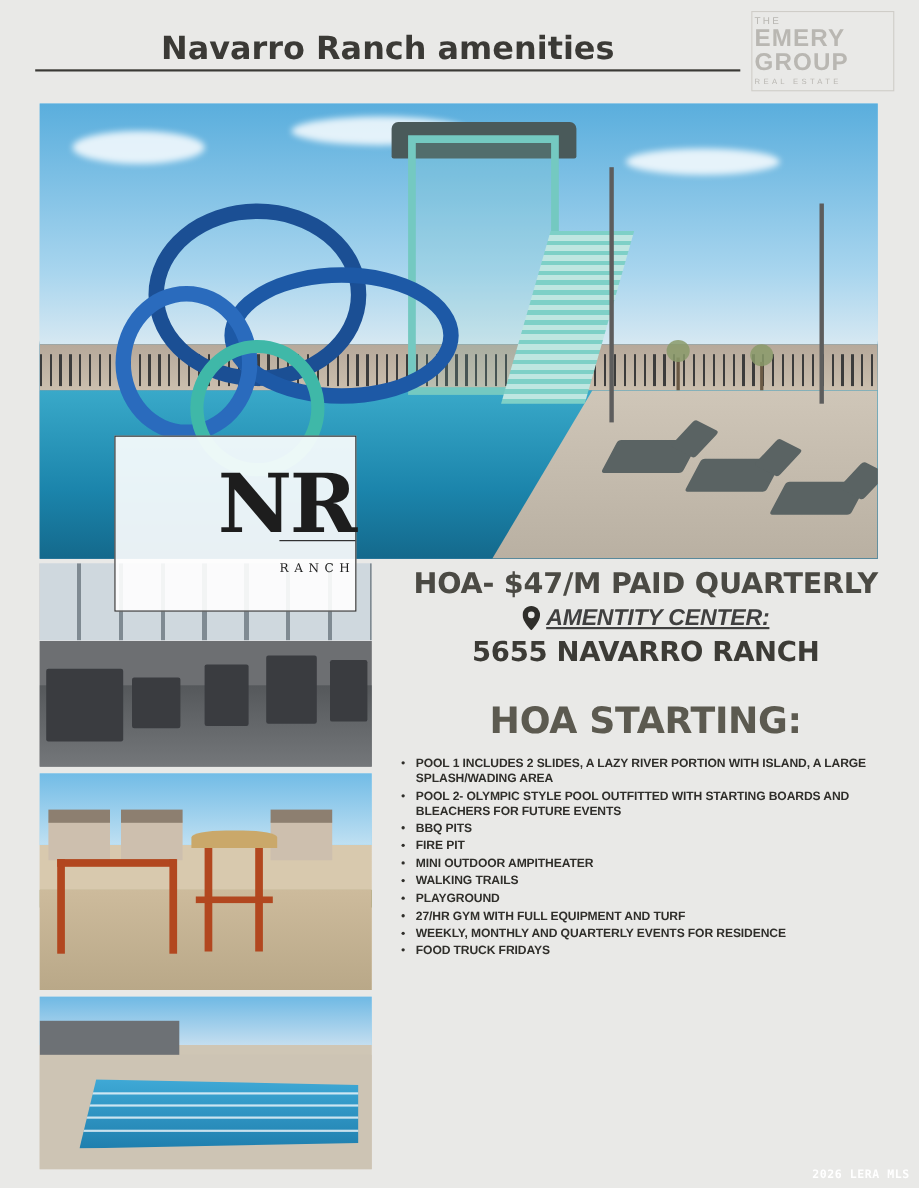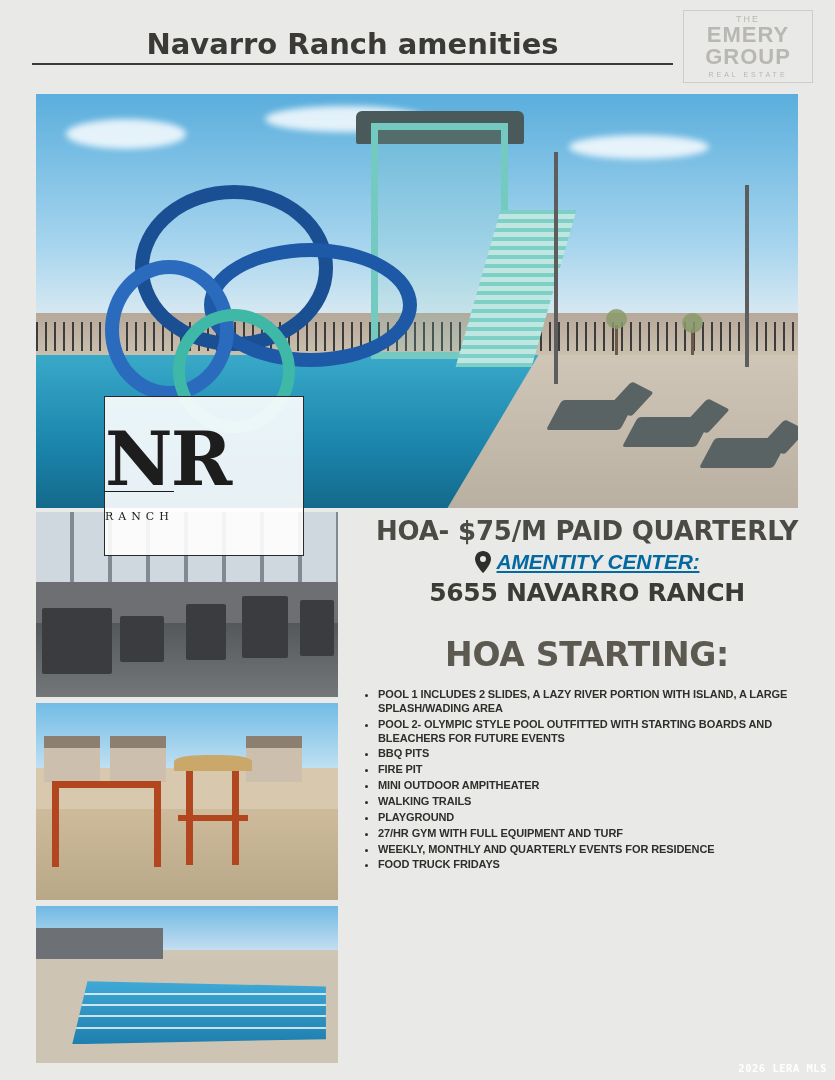--- a/index.html
+++ b/index.html
@@ -47,21 +47,20 @@
     display:inline-block;
     margin:0 10px;
     padding-bottom:2px;
     white-space:nowrap;
     font-family:"DejaVu Sans", sans-serif;
   }
   .title-wrap { flex:1; display:flex; justify-content:center; }
 
   .emery-logo {
     width:130px; flex:0 0 130px;
-    text-align:center;
     color:#b9b7b2;
     line-height:1;
   }
   .emery-the { font-size:9px; letter-spacing:2px; }
   .emery-main { font-size:22px; font-weight:bold; letter-spacing:1px; }
   .emery-sub { font-size:7px; letter-spacing:3px; margin-top:3px; }
   .emery-box { border:1px solid #cfcdc8; padding:4px 2px; }
 
   
   .hero {
@@ -110,25 +109,25 @@
   }
   .fence { position:absolute; left:0; right:0; top:55%; height:7%;
     background:repeating-linear-gradient(90deg,#3c3c3c 0 2px, transparent 2px 9px); }
   .tree { position:absolute; bottom:36%; width:3px; background:#6b5a45; }
   .tree:after{ content:""; position:absolute; left:-9px; top:-16px; width:21px; height:20px;
     background:#8a9a6a; border-radius:50%; opacity:.85;}
 
   
   .watermark {
     position:absolute; left:104px; top:396px;
-    width:200px; height:160px;
+    width:220px; height:160px;
     background:rgba(255,255,255,.90);
     border:1.5px solid #2a2a2a;
     display:flex; flex-direction:column;
-    align-items:flex-start; justify-content:center;
+    align-items:flex-end; justify-content:center;
     z-index:5;
   }
   .wm-nr {
     font-size:74px; font-weight:bold; color:#1d1d1d;
     letter-spacing:-2px; line-height:0.82;
     font-family:"DejaVu Serif", serif;
   }
   .wm-name { font-size:24px; letter-spacing:2px; color:#1d1d1d; margin-top:4px;
     font-family:"DejaVu Serif", serif; }
   .wm-ranch { font-size:11px; letter-spacing:5px; color:#1d1d1d; border-top:1px solid #1d1d1d;
@@ -175,21 +174,21 @@
     text-align:center; letter-spacing:-.2px;
     font-family:"DejaVu Sans", sans-serif;
   }
   .amenity-row {
     display:flex; align-items:center; justify-content:center;
     gap:6px; margin-top:4px;
   }
   .pin { width:16px; height:22px; position:relative; flex:0 0 16px;}
   .pin svg{display:block;}
   .amenity-label {
-    font-size:21px; font-weight:bold; font-style:italic; color:#0369a1;
+    font-size:21px; font-weight:bold; font-style:italic; color:#404040;
     text-decoration:underline; letter-spacing:-.2px;
   }
   .address {
     text-align:center; font-size:25px; font-weight:bold;
     color:#3c3b36; margin-top:4px; letter-spacing:-.3px;
     font-family:"DejaVu Sans", sans-serif;
   }
   .hoa-includes {
     text-align:center; font-size:33px; font-weight:bold;
     color:#5c5a50; margin-top:28px; letter-spacing:-.3px;
@@ -297,21 +296,21 @@
   <div class="lp-water">
     <div class="lp-lane" style="left:0;right:0;top:18%;"></div>
     <div class="lp-lane" style="left:0;right:0;top:36%;"></div>
     <div class="lp-lane" style="left:0;right:0;top:54%;"></div>
     <div class="lp-lane" style="left:0;right:0;top:72%;"></div>
   </div>
 </div>
 
 <div class="right">
 
-  <div class="hoa-line">HOA- $75/M PAID QUARTERLY</div>
+  <div class="hoa-line">HOA- $47/M PAID QUARTERLY</div>
 
   <div class="amenity-row">
     <span class="pin">
       <svg width="16" height="22" viewBox="0 0 16 22">
         <path d="M8 0C3.6 0 0 3.6 0 8c0 6 8 14 8 14s8-8 8-14c0-4.4-3.6-8-8-8z" fill="#2f2e2a"></path>
         <circle cx="8" cy="8" r="3" fill="#e9e9e7"></circle>
       </svg>
     </span>
     <span class="amenity-label">AMENTITY CENTER:</span>
   </div>

